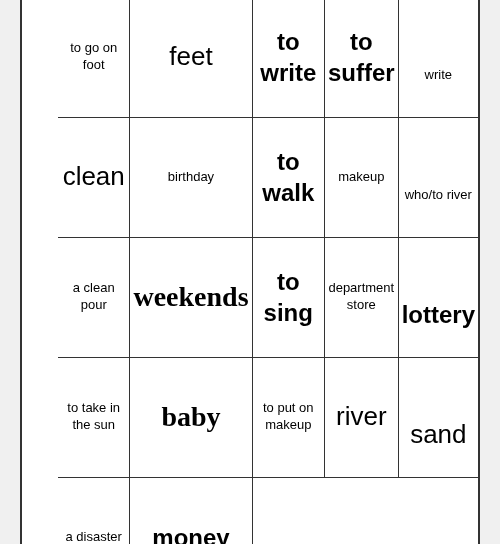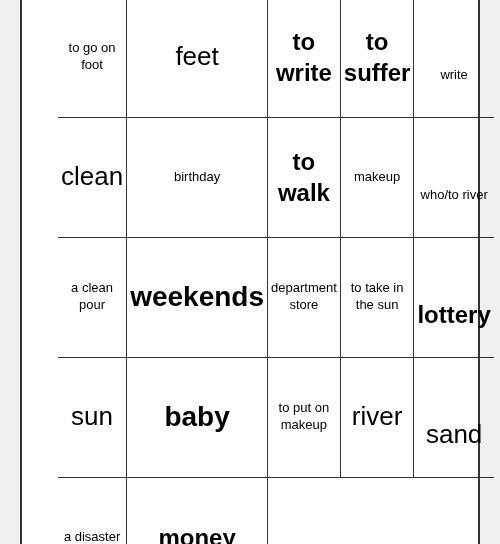--- a/index.html
+++ b/index.html
@@ -77,20 +77,21 @@
     }
 
     .bingo-cell.medium-text {
       font-size: 24px;
       font-weight: bold;
     }
 
     .bingo-cell.xlarge-text {
       font-size: 28px;
       font-weight: bold;
+      font-family: Liberation Serif, serif;
     }
   </style>
 </head>
 <body>
 
 <div class="bingo-card">
   <div class="bingo-header">
   <div class="bingo-header-cell">B</div>
       <div class="bingo-header-cell">I</div>
       <div class="bingo-header-cell">N</div>
@@ -103,24 +104,24 @@
       <div class="bingo-cell medium-text">to write</div>
       <div class="bingo-cell medium-text">to suffer</div>
       <div class="bingo-cell">write</div>
       <div class="bingo-cell large-text">clean</div>
       <div class="bingo-cell">birthday</div>
       <div class="bingo-cell medium-text">to walk</div>
       <div class="bingo-cell">makeup</div>
       <div class="bingo-cell">who/to river</div>
       <div class="bingo-cell">a clean pour</div>
       <div class="bingo-cell xlarge-text">weekends</div>
+      <div class="bingo-cell medium-text">to sing</div>
       <div class="bingo-cell">department store</div>
+      <div class="bingo-cell medium-text">lottery</div>
       <div class="bingo-cell">to take in the sun</div>
-      <div class="bingo-cell medium-text">lottery</div>
-      <div class="bingo-cell large-text">sun</div>
       <div class="bingo-cell xlarge-text">baby</div>
       <div class="bingo-cell">to put on makeup</div>
       <div class="bingo-cell large-text">river</div>
       <div class="bingo-cell large-text">sand</div>
       <div class="bingo-cell">a disaster</div>
       <div class="bingo-cell medium-text">money</div>
     </div>
 </div>
 
 </body></html>

